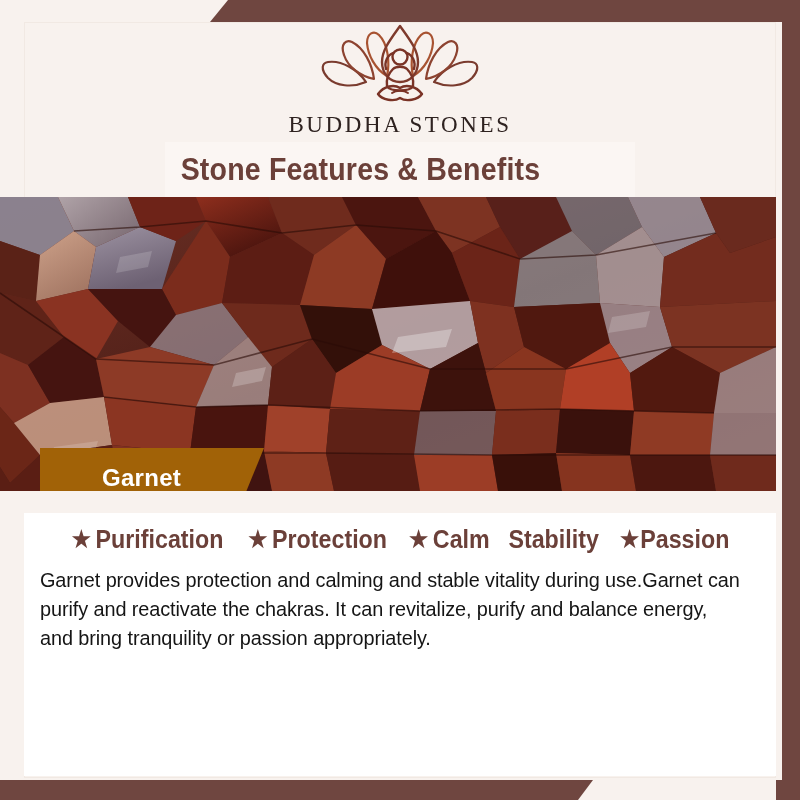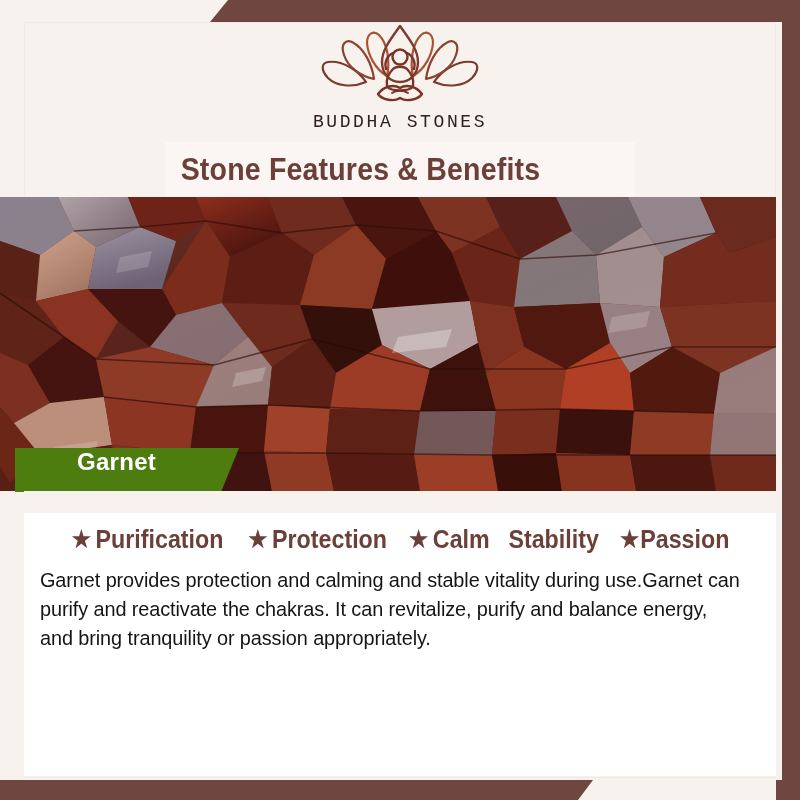--- a/index.html
+++ b/index.html
@@ -53,22 +53,22 @@
   .header{
     position:absolute;top:0;left:24px;width:752px;height:146px;
     display:flex;flex-direction:column;align-items:center;justify-content:flex-start;
   }
   .logo-mark{
     margin-top:22px;
     width:172px;height:86px;
   }
   .brand-name{
     margin-top:4px;
-    font-family:Liberation Mono, monospace;
-    font-size:18px;
+    font-family:Liberation Serif, serif;
+    font-size:23px;
     letter-spacing:2.6px;
     color:#2e2220;
     font-weight:400;
   }
 
   
   .title-banner{
     position:absolute;top:142px;left:165px;
     width:470px;height:55px;
     background:#fbf6f3;
@@ -86,25 +86,25 @@
   
   .photo{
     position:absolute;top:197px;left:0;width:776px;height:294px;
     overflow:hidden;
     background:#5a2a22;
   }
   .photo svg{display:block;width:776px;height:294px;}
 
   
   .stone-label{
-    position:absolute;top:448px;left:15px;
+    position:absolute;top:448px;left:40px;
     width:224px;height:44px;
-    background:#4d7c0f;
+    background:#a16207;
     clip-path:polygon(0 0, 224px 0, 206px 44px, 0 44px);
-    display:flex;align-items:flex-start;
+    display:flex;align-items:flex-end;
   }
   .stone-label-text{
     color:#ffffff;
     font-size:24px;
     font-weight:bold;
     margin-left:62px;
     letter-spacing:0.3px;
   }
 
   

